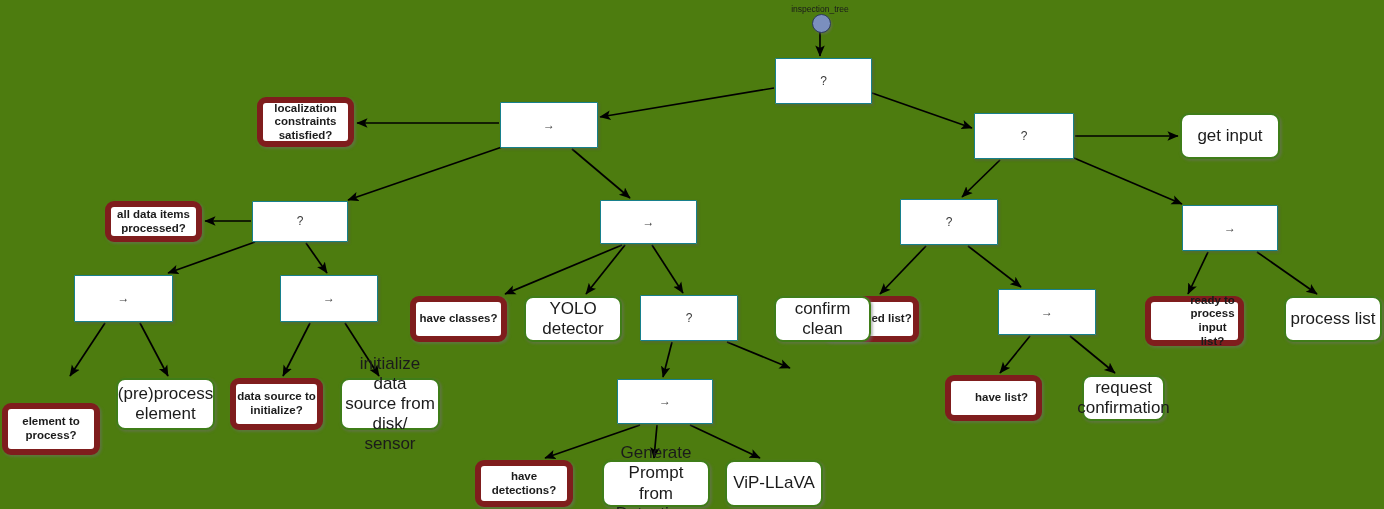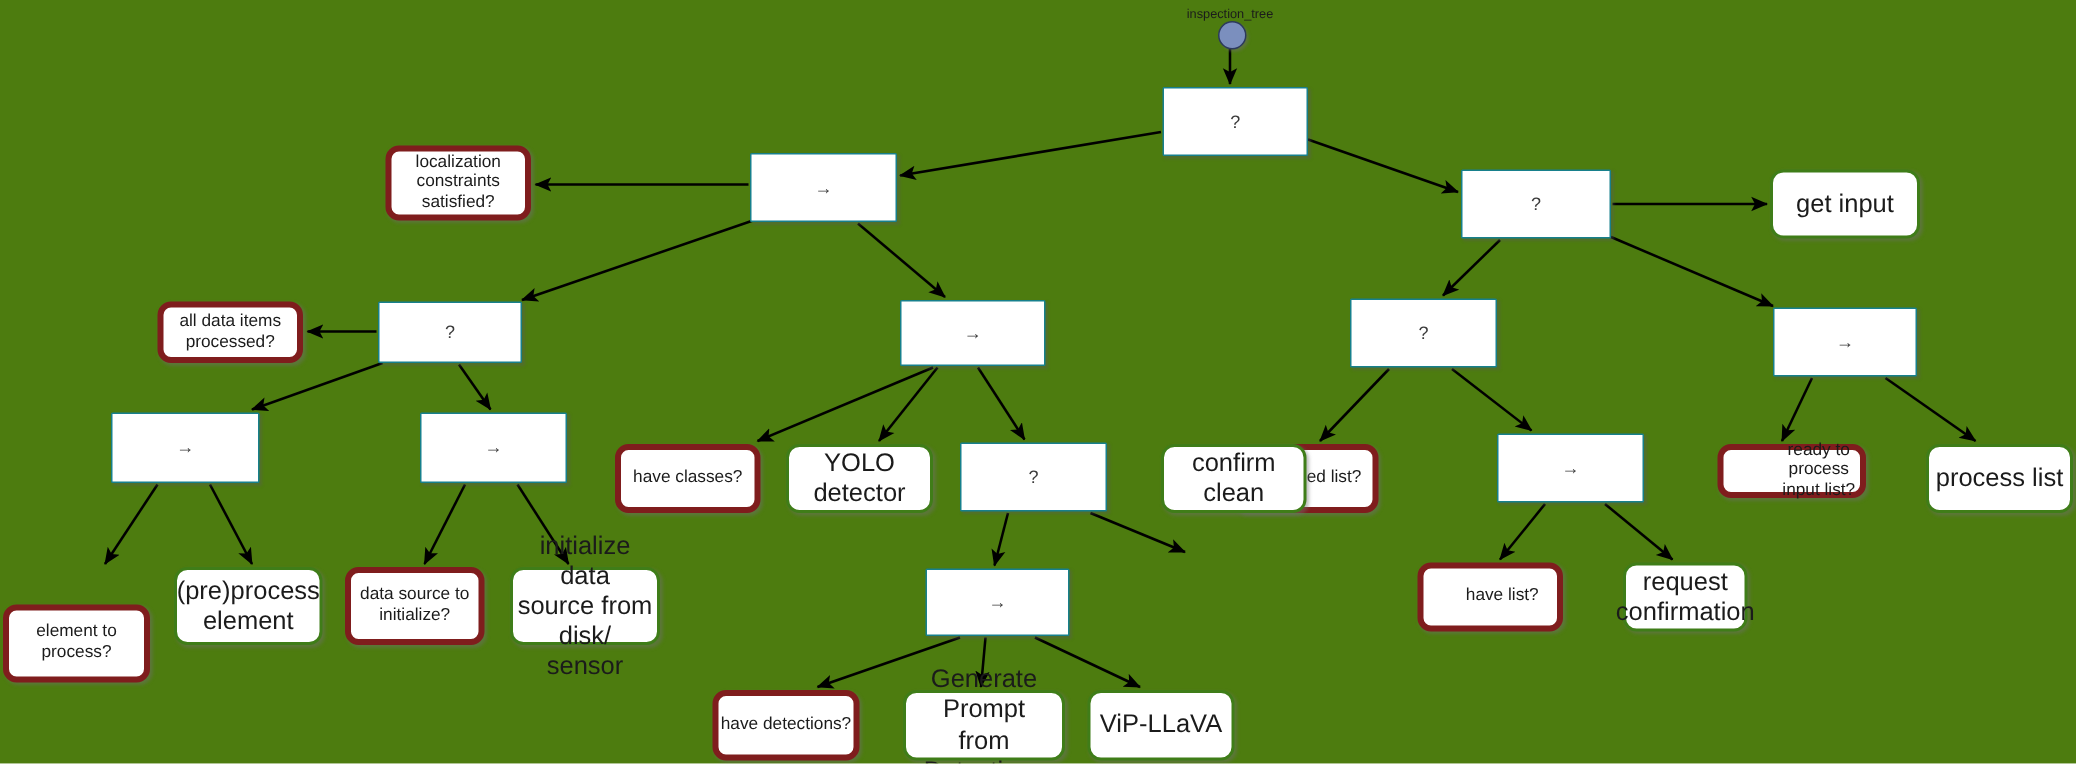--- a/index.html
+++ b/index.html
@@ -38,24 +38,25 @@
   
   .node.ctrl {
     border: 1.6px solid #17808c;
     border-radius: 1px;
     font-size: 12px;
     color: #3a3a3a;
     box-shadow: 1.5px 1.5px 2px rgba(90,90,90,0.40);
   }
   
   .node.cond {
-    border: 4px solid #7f1d1d;
+    border: 6px solid #7f1d1d;
     border-radius: 9px;
     font-size: 11.5px;
     box-shadow: 1.5px 1.5px 2.5px rgba(110,110,110,0.45);
+    font-weight: bold;
   }
   
   .node.act {
     border: 2px solid #3f7d18;
     border-radius: 9px;
     font-size: 17px;
     box-shadow: 1.5px 1.5px 2.5px rgba(110,110,110,0.45);
   }
   .tree-title {
     position: absolute;
@@ -136,21 +137,21 @@
       <div class="node ctrl" style="left: 600px; top: 200px; width: 97px; height: 44px;">→</div>
       <div class="node ctrl" style="left: 900px; top: 199px; width: 98px; height: 46px;">?</div>
       <div class="node ctrl" style="left: 1182px; top: 205px; width: 96px; height: 46px;">→</div>
       <div class="node ctrl" style="left: 74px; top: 275px; width: 99px; height: 47px;">→</div>
       <div class="node ctrl" style="left: 280px; top: 275px; width: 98px; height: 47px;">→</div>
       <div class="node cond" style="left: 410px; top: 296px; width: 97px; height: 46px;">have classes?</div>
       <div class="node act" style="left: 524px; top: 296px; width: 98px; height: 46px;">YOLO detector</div>
       <div class="node ctrl" style="left: 640px; top: 295px; width: 98px; height: 46px;">?</div>
       <div class="node cond" style="left: 822px; top: 296px; width: 97px; height: 46px;">confirmed list?</div>
       <div class="node ctrl" style="left: 998px; top: 289px; width: 98px; height: 46px;">→</div>
-      <div class="node cond" style="left: 1145px; top: 296px; width: 99px; height: 36px; padding-left: 36px;">ready to process
+      <div class="node cond" style="left: 1145px; top: 296px; width: 99px; height: 50px; padding-left: 36px;">ready to process
 input list?</div>
       <div class="node act" style="left: 1284px; top: 296px; width: 98px; height: 46px;">process list</div>
       <div class="node cond" style="left: 2px; top: 378px; width: 98px; height: 52px; margin-top: 25px;">element to
 process?</div>
       <div class="node act" style="left: 116px; top: 378px; width: 99px; height: 52px;">(pre)process
 element</div>
       <div class="node cond" style="left: 230px; top: 378px; width: 93px; height: 52px;">data source to
 initialize?</div>
       <div class="node act" style="left: 340px; top: 378px; width: 100px; height: 52px;">initialize data
 source from disk/

